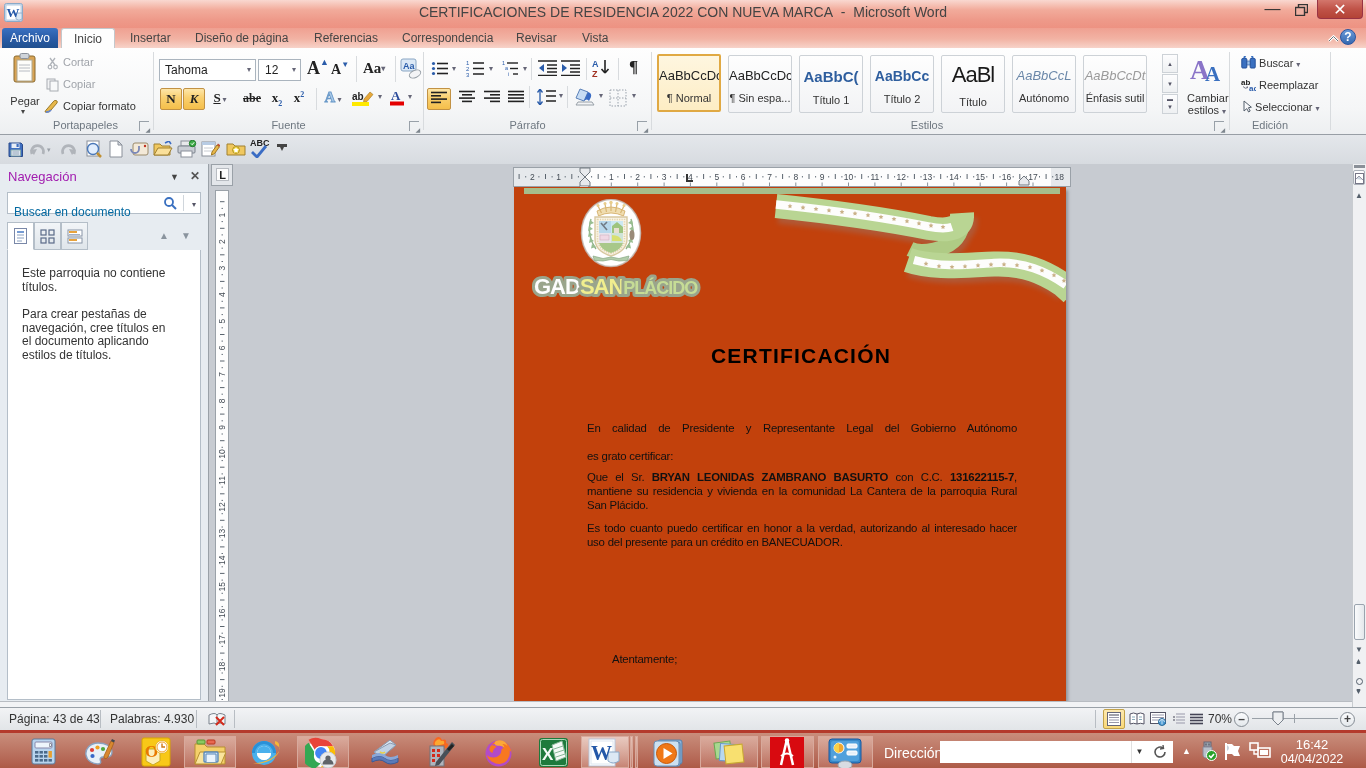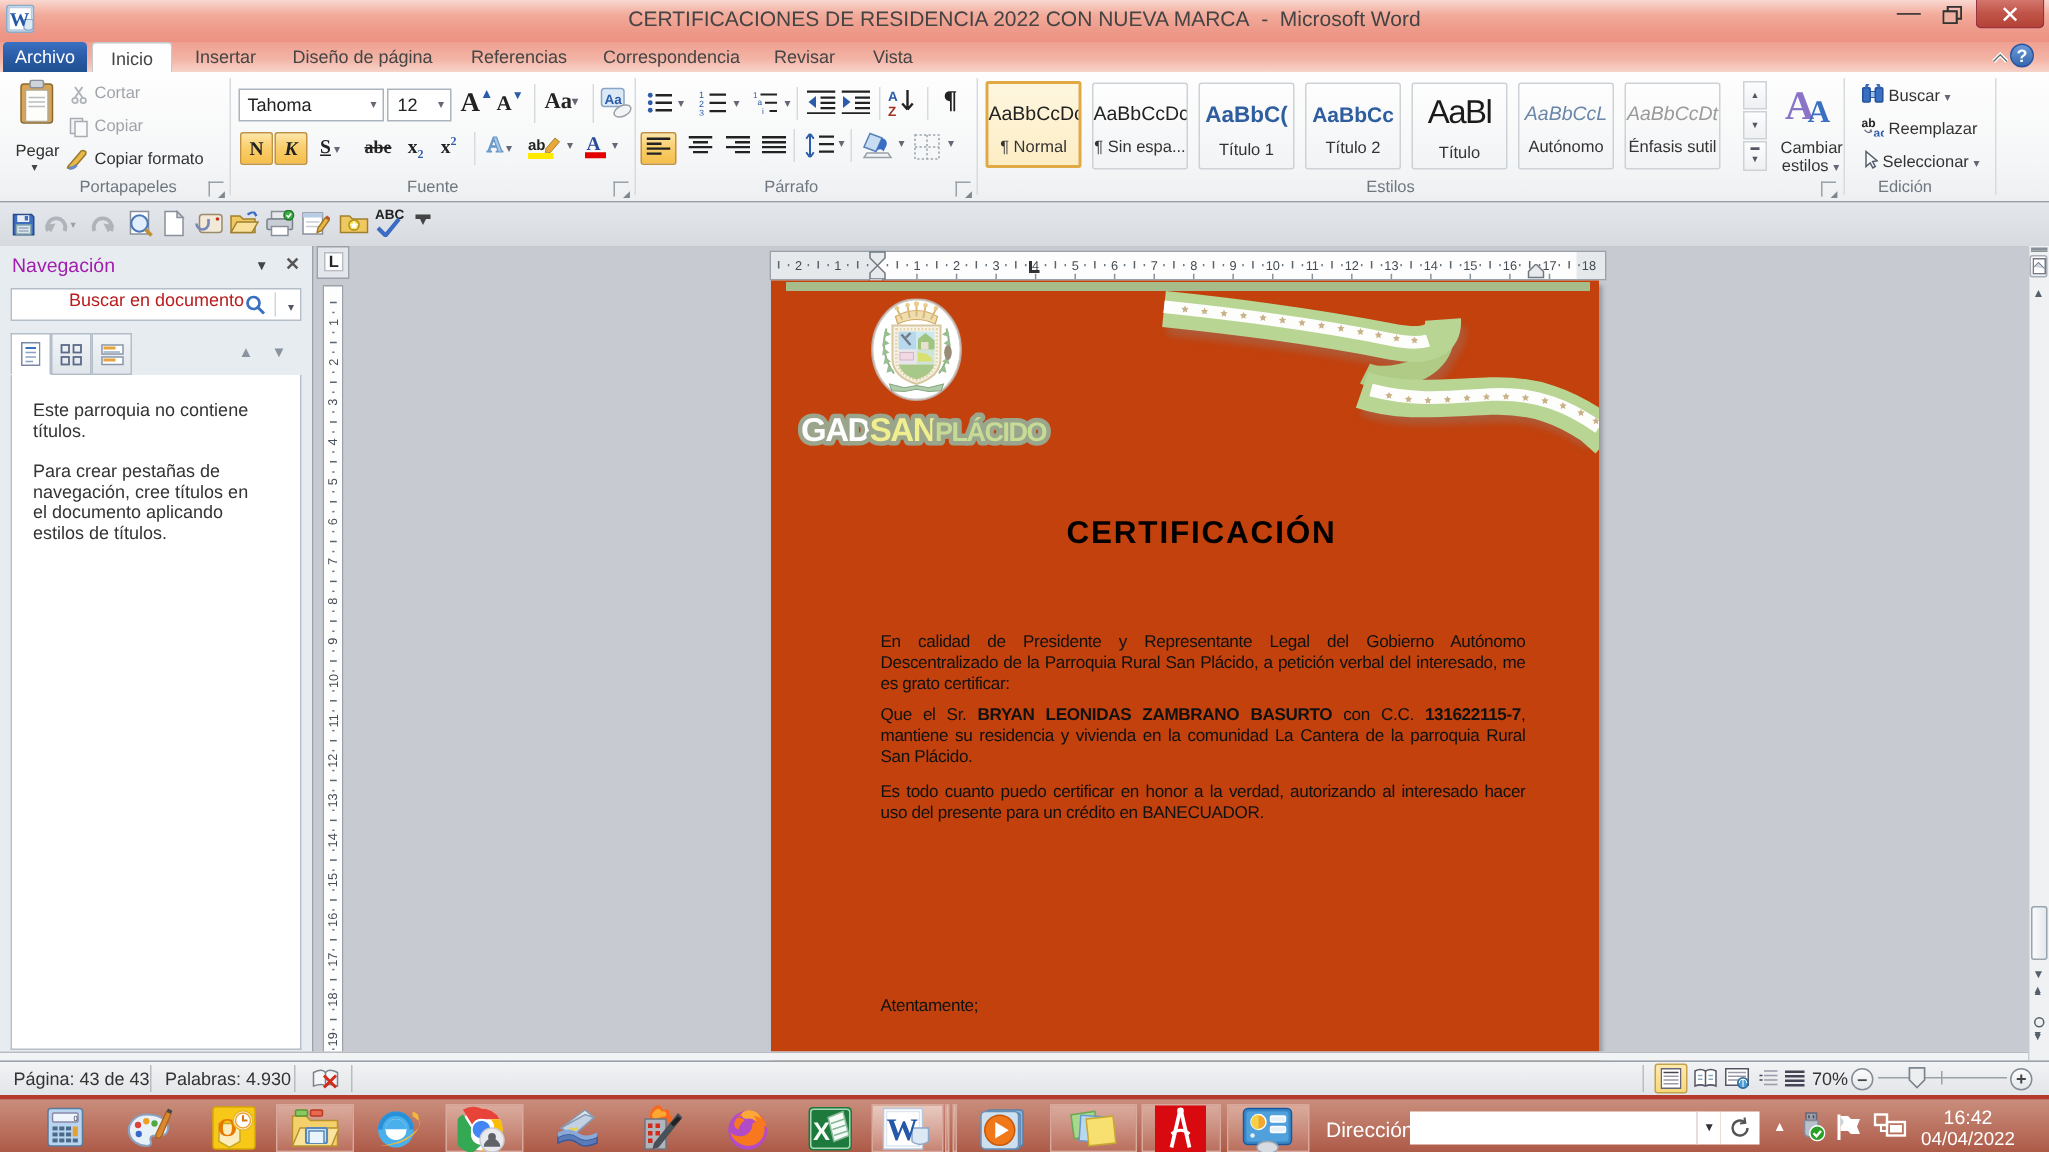--- a/index.html
+++ b/index.html
@@ -32,21 +32,21 @@
 .dlauncher { position:absolute; bottom:3px; right:4px; width:10px; height:10px; border-left:1px solid #98a0a8; border-top:1px solid #98a0a8; }
 .dlauncher:after { content:"◢"; position:absolute; right:-1px; bottom:-2px; font-size:6px; color:#7e868e; }
 
 
 #qat { left:0; top:135px; width:1366px; height:29px; background:linear-gradient(#e4e7eb,#d7dbe0); }
 
 
 #nav { left:0; top:164px; width:209px; height:543px; background:#e7ecf1; border-right:1px solid #9aa1a8; }
 #nav-title { position:absolute; left:8px; top:5px; font-size:13px; color:#a21caf; }
 #nav-search { position:absolute; left:7px; top:28px; width:194px; height:22px; background:#fff; border:1px solid #b4bec8; }
-#nav-search span { position:absolute; left:6px; top:0; font-size:12px; color:#b91c1c;margin-left:32px; }
+#nav-search span { position:absolute; left:6px; top:12px; font-size:12px; color:#0369a1; }
 #nav-tabs { position:absolute; left:7px; top:58px; width:194px; height:28px; }
 .ntab { position:absolute; top:0; width:27px; height:28px; border:1px solid #b4bec8; background:linear-gradient(#f2f5f8,#dfe5ea); }
 #nav-content { position:absolute; left:7px; top:86px; width:194px; height:450px; background:#fff; border:1px solid #b4bec8; border-top:none; font-size:12px; color:#333; line-height:13.5px; }
 
 
 #docarea { left:210px; top:164px; width:1142px; height:543px; background:#c7cbd1; overflow:hidden; }
 #vscroll { left:1352px; top:164px; width:14px; height:543px; background:#f0f1f3; border-left:1px solid #c8ccd0; }
 
 
 #page { position:absolute; left:304px; top:23px; width:552px; height:520px; background:#c2410c; box-shadow:2px 3px 3px rgba(100,104,110,.55); }
@@ -778,28 +778,27 @@
           </g>
         <ellipse cx="52" cy="36" rx="2.5" ry="5" fill="#9a8a78"></ellipse>
         <path d="M13 57 l10 2.5 l8 -1.5 l8 1.5 l10 -2.5 l-1.5 4.5 l-8.5 0.5 l-8 -1.5 l-8 1.5 l-8.5 -0.5 z" fill="#b2ccaa" stroke="#86a884" stroke-width="0.7"></path>
       </svg>
 
       <svg class="abs" style="left:18px;top:84px;" width="170" height="30" viewBox="0 0 170 30">
         <text x="2" y="23" font-family="Liberation Sans" font-size="22" font-weight="bold" letter-spacing="-1" stroke="#9aa58c" stroke-width="6" paint-order="stroke" stroke-linejoin="round"><tspan fill="#fdfdfd">GAD</tspan><tspan fill="#f0ee8e">SAN</tspan><tspan fill="#c6dc96" font-size="18">PLÁCIDO</tspan></text>
       </svg>
       <div class="abs" style="left:0;top:157px;width:574px;text-align:center;font-size:21px;font-weight:bold;letter-spacing:1.2px;color:#000;">CERTIFICACIÓN</div>
       <div class="jline" style="top:235px;">En calidad de Presidente y Representante Legal del Gobierno Autónomo</div>
-      <div class="jline" style="top:249px;">Descentralizado de la Parroquia Rural San Plácido, a petición verbal del interesado, me</div>
       <div class="pline" style="top:263px;">es grato certificar:</div>
       <div class="jline" style="top:284px;">Que el Sr. <b>BRYAN LEONIDAS ZAMBRANO BASURTO</b> con C.C. <b>131622115-7</b>,</div>
       <div class="jline" style="top:298px;">mantiene su residencia y vivienda en la comunidad La Cantera de la parroquia Rural</div>
       <div class="pline" style="top:312px;">San Plácido.</div>
       <div class="jline" style="top:335px;">Es todo cuanto puedo certificar en honor a la verdad, autorizando al interesado hacer</div>
       <div class="pline" style="top:349px;">uso del presente para un crédito en BANECUADOR.</div>
-      <div class="pline" style="top:478px;">Atentamente;</div>
+      <div class="pline" style="top:466px;margin-left:25px;">Atentamente;</div>
     </div>
 
   </div>
   <div class="abs" id="vscroll">
     <div class="abs" style="left:1px;top:1px;width:11px;height:3px;border-top:2px solid #8a9098;border-bottom:1px solid #8a9098;"></div>
     <div class="abs" style="left:0px;top:6px;width:12px;height:15px;background:linear-gradient(#fdfdfe,#e8ebee);border:1px solid #aab0b8;border-radius:2px;">
       <svg width="9" height="11" viewBox="0 0 9 11" style="margin:1px;">
           <rect x="0.5" y="0.5" width="8" height="10" fill="#fff" stroke="#778"></rect>
           <path d="M1 6 l3 -3 l4 4" fill="#cfd8e2" stroke="#778" stroke-width="0.7"></path>
         </svg>

